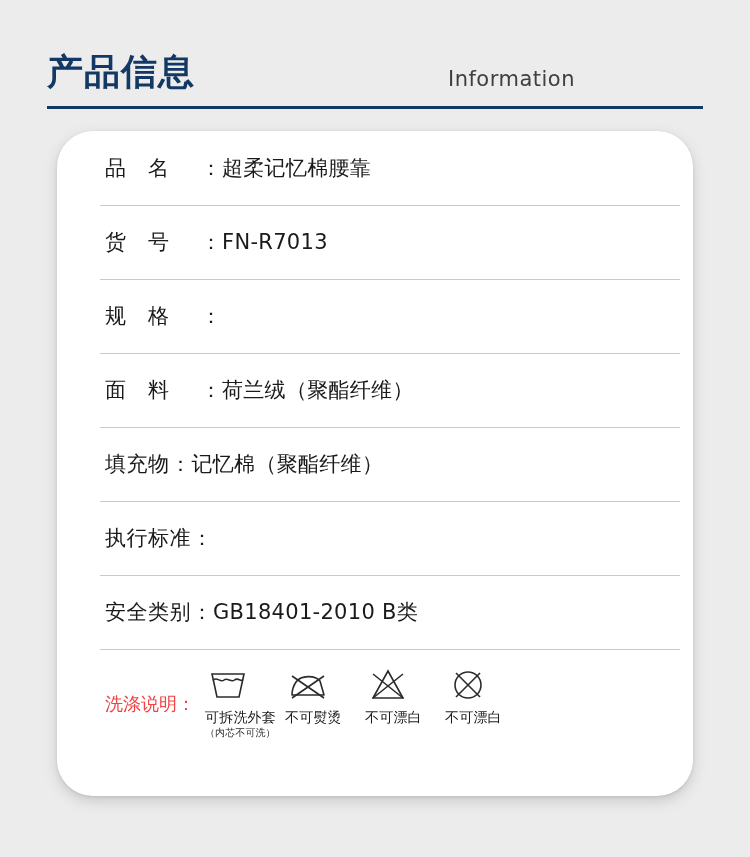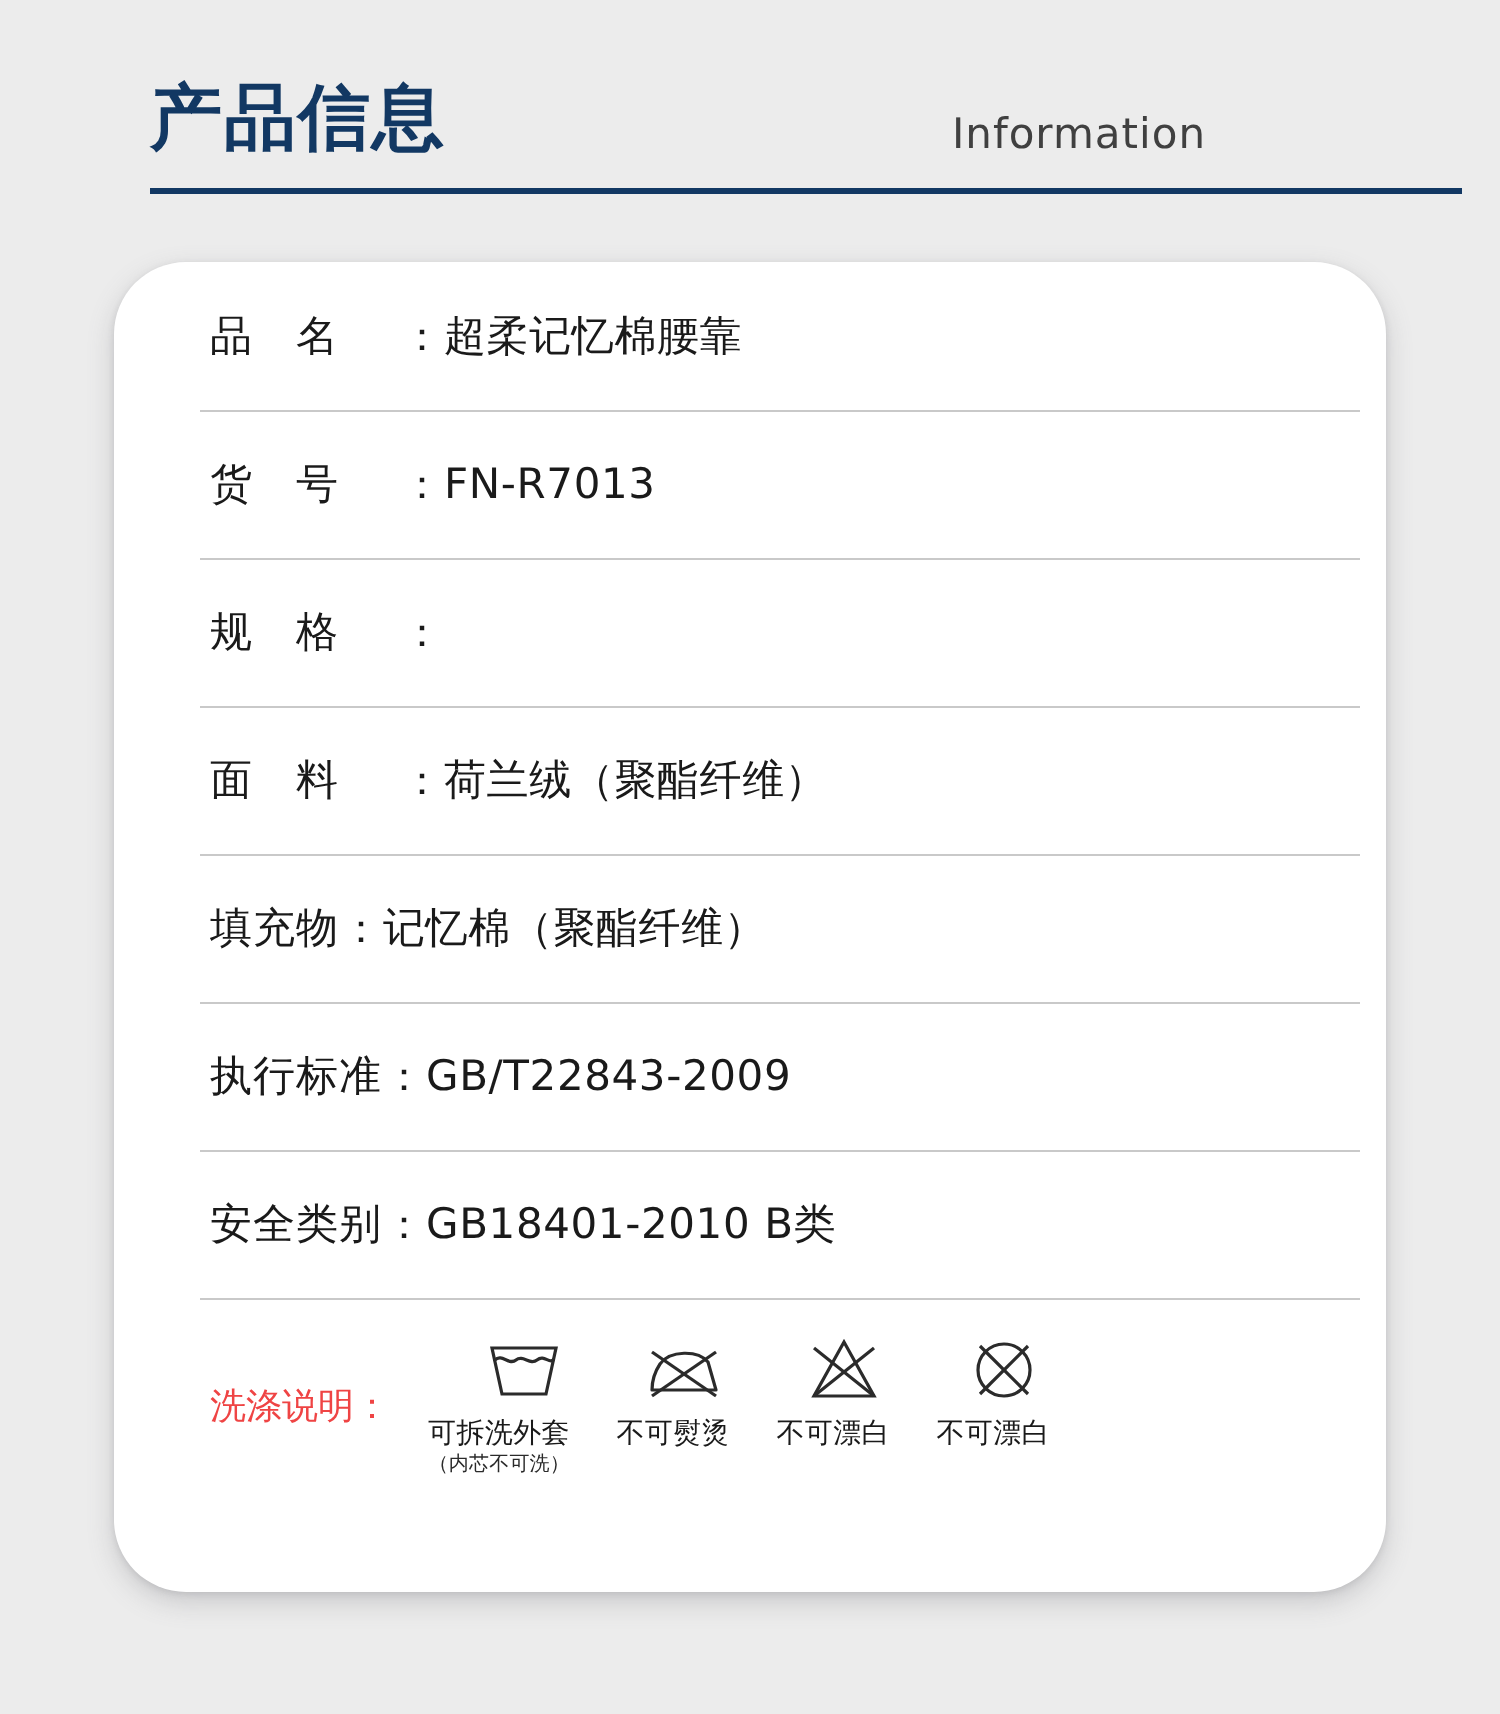--- a/index.html
+++ b/index.html
@@ -13,24 +13,23 @@
     background: #ececec;
     font-family: "DejaVu Sans", "Liberation Sans", sans-serif;
     position: relative;
     overflow: hidden;
   }
 
   
   .header {
     position: absolute;
     left: 0;
-    top: 0;
+    top: 12px;
     width: 622px;
     height: 110px;
-    margin-left: 28px;
   }
 
   .header-title {
     position: absolute;
     left: 47px;
     top: 38px;
     font-size: 36px;
     font-weight: 700;
     color: #123863;
     letter-spacing: 1px;
@@ -152,21 +151,21 @@
   .wash-icons {
     display: flex;
     align-items: flex-start;
     margin-left: 10px;
   }
 
   .wash-item {
     width: 80px;
     display: flex;
     flex-direction: column;
-    align-items: flex-end;
+    align-items: flex-start;
   }
 
   .wash-glyph {
     width: 46px;
     height: 40px;
     display: block;
   }
 
   .wash-caption {
     font-size: 14px;
@@ -222,21 +221,20 @@
 
     <div class="info-row">
       <span class="row-label">填充物</span>
         <span class="row-colon">：</span>
         <span class="row-value">记忆棉（聚酯纤维）</span>
     </div>
 
     <div class="info-row">
       <span class="row-label">执行标准</span>
         <span class="row-colon">：</span>
-        <span class="row-value">GB/T22843-2009</span>
     </div>
 
     <div class="info-row">
       <span class="row-label">安全类别</span>
         <span class="row-colon">：</span>
         <span class="row-value">GB18401-2010 B类</span>
     </div>
 
     <div class="wash-row">
       <span class="wash-label">洗涤说明：</span>

